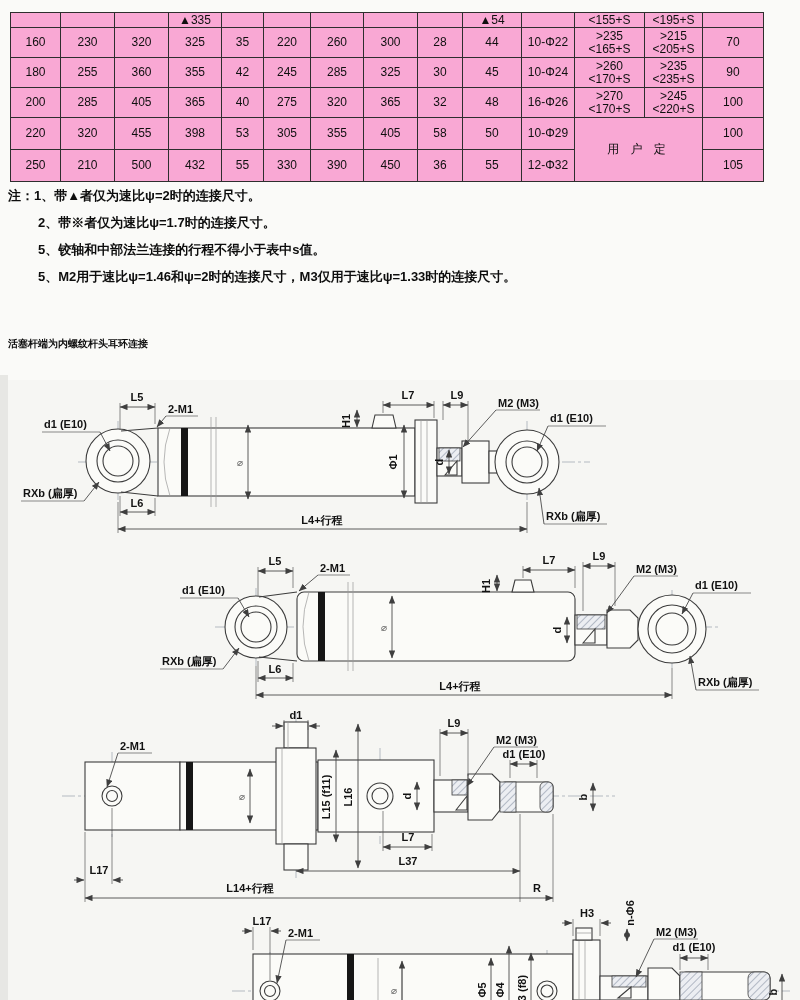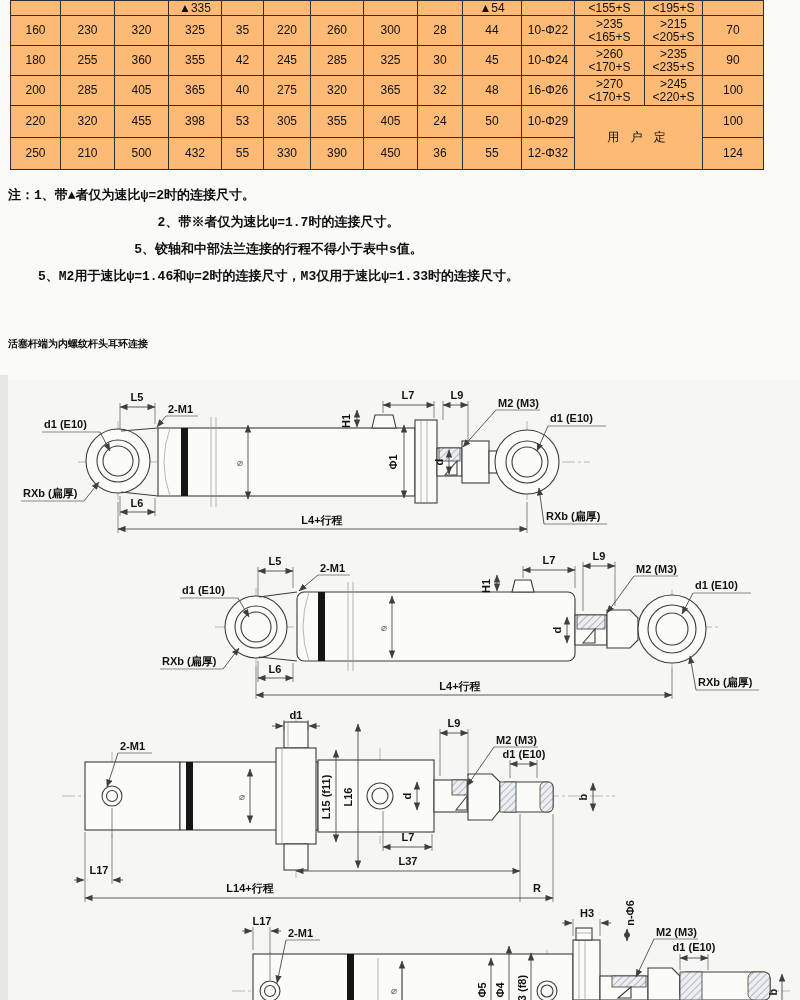--- a/index.html
+++ b/index.html
@@ -1,32 +1,32 @@
 <!DOCTYPE html>
 <html><head>
 <meta charset="utf-8">
 <style>
   html,body{margin:0;padding:0;background:#e9e9e9;}
   .page{position:relative;width:800px;height:1000px;background:#fafaf8;overflow:hidden;
         font-family:"Liberation Sans",sans-serif;}
   
-  table.dims{position:absolute;left:10px;top:0;border-collapse:collapse;table-layout:fixed;
-             background:#fdba74;}
+  table.dims{position:absolute;left:10px;top:12px;border-collapse:collapse;table-layout:fixed;
+             background:#f9a8d4;}
   table.dims td{border:1.5px solid #2e2e2e;text-align:center;vertical-align:middle;
                 font-size:12px;line-height:13px;color:#101010;padding:0;font-weight:500;
                 overflow:hidden;}
   tr.partial td{height:14px;font-size:12px;}
   tr.row-a td{height:29px;}
   tr.row-b td{height:31px;}
   td.sm{font-size:11px;white-space:pre-line;line-height:12px;}
   td.ud{font-size:13px;font-weight:600;letter-spacing:4px;}
   
   .notes{position:absolute;left:8px;top:182px;font-size:13px;font-weight:600;color:#0d0d0d;}
-  .notes .nline{height:27px;line-height:27px;white-space:nowrap;font-family:Liberation Mono, monospace;}
-  .notes .nline.indent{padding-left:30px;text-align:center;}
+  .notes .nline{height:27px;line-height:27px;white-space:nowrap;}
+  .notes .nline.indent{padding-left:30px;}
   .section-title{position:absolute;left:8px;top:337px;font-size:10px;font-weight:600;color:#0d0d0d;}
   
   .strip{position:absolute;left:0;top:375px;width:8px;height:625px;background:#e7e7e4;}
   svg.diagrams{position:absolute;left:0;top:380px;}
   .ol{fill:#fbfbf8;stroke:#3c3c3c;stroke-width:1.1;}
   .ln{stroke:#3c3c3c;stroke-width:1.1;fill:none;}
   .thin{stroke:#9a9a9a;stroke-width:0.7;fill:none;}
   .band{fill:#161616;stroke:none;}
   .dim{stroke:#4a4a4a;stroke-width:0.9;fill:none;marker-start:url(#arw);marker-end:url(#arw);}
   .lead{stroke:#4a4a4a;stroke-width:0.9;fill:none;marker-end:url(#arw);}
@@ -132,39 +132,39 @@
         </tr>
         <tr class="row-b">
           <td>220</td>
           <td>320</td>
           <td>455</td>
           <td>398</td>
           <td>53</td>
           <td>305</td>
           <td>355</td>
           <td>405</td>
-          <td>24</td>
+          <td>58</td>
           <td>50</td>
           <td>10-Φ29</td>
           <td class="ud" colspan="2" rowspan="2">用 户 定</td>
           <td>100</td>
         </tr>
         <tr class="row-b">
           <td>250</td>
           <td>210</td>
           <td>500</td>
           <td>432</td>
           <td>55</td>
           <td>330</td>
           <td>390</td>
           <td>450</td>
           <td>36</td>
           <td>55</td>
           <td>12-Φ32</td>
-          <td>124</td>
+          <td>105</td>
         </tr>
       </tbody>
   </table>
 
   <div class="notes">
     <div class="nline"><span>注：</span><span>1、带▲者仅为速比ψ=2时的连接尺寸。</span></div>
     <div class="nline indent">2、带※者仅为速比ψ=1.7时的连接尺寸。</div>
     <div class="nline indent">5、铰轴和中部法兰连接的行程不得小于表中s值。</div>
     <div class="nline indent">5、M2用于速比ψ=1.46和ψ=2时的连接尺寸，M3仅用于速比ψ=1.33时的连接尺寸。</div>
   </div>

